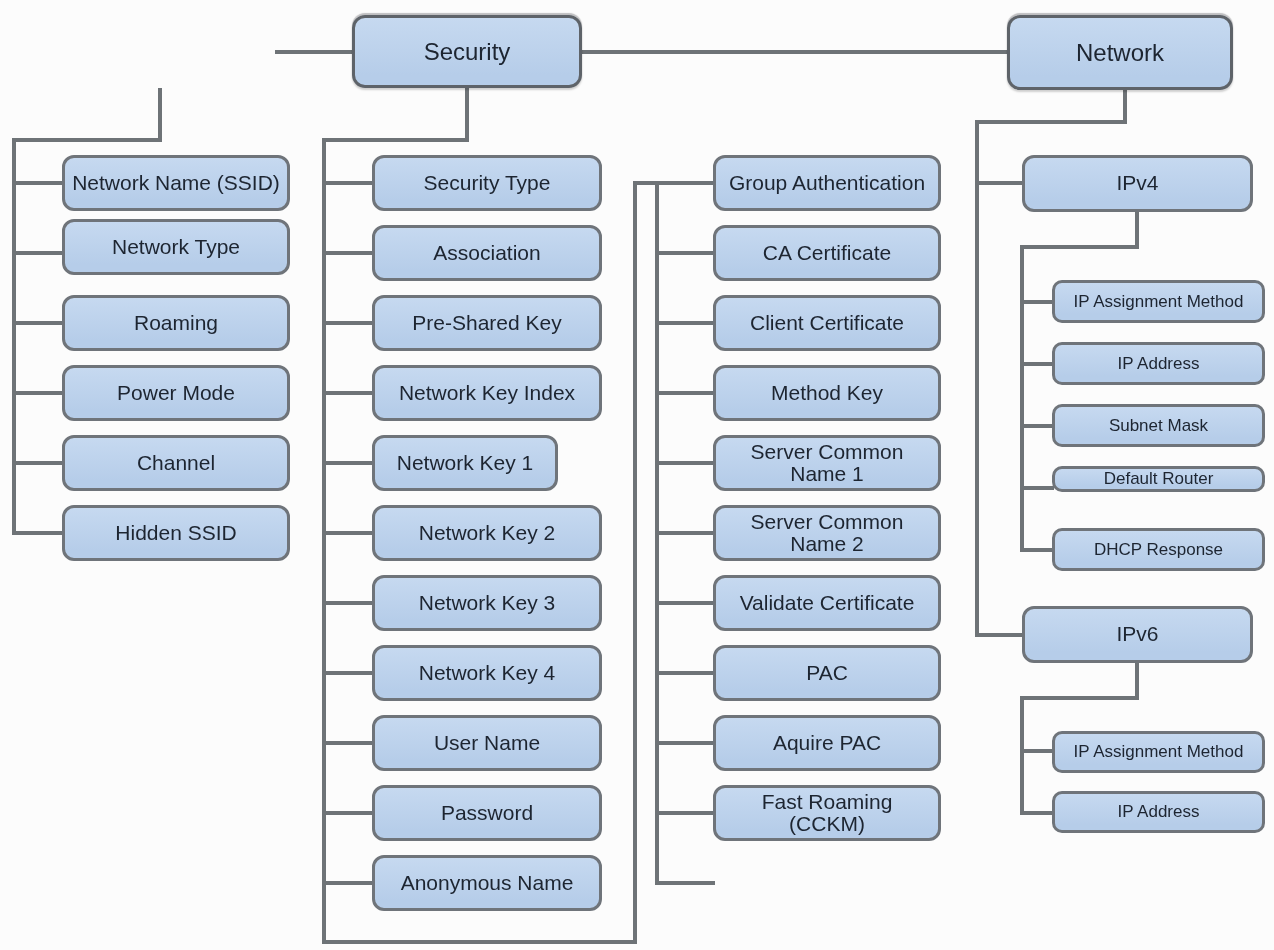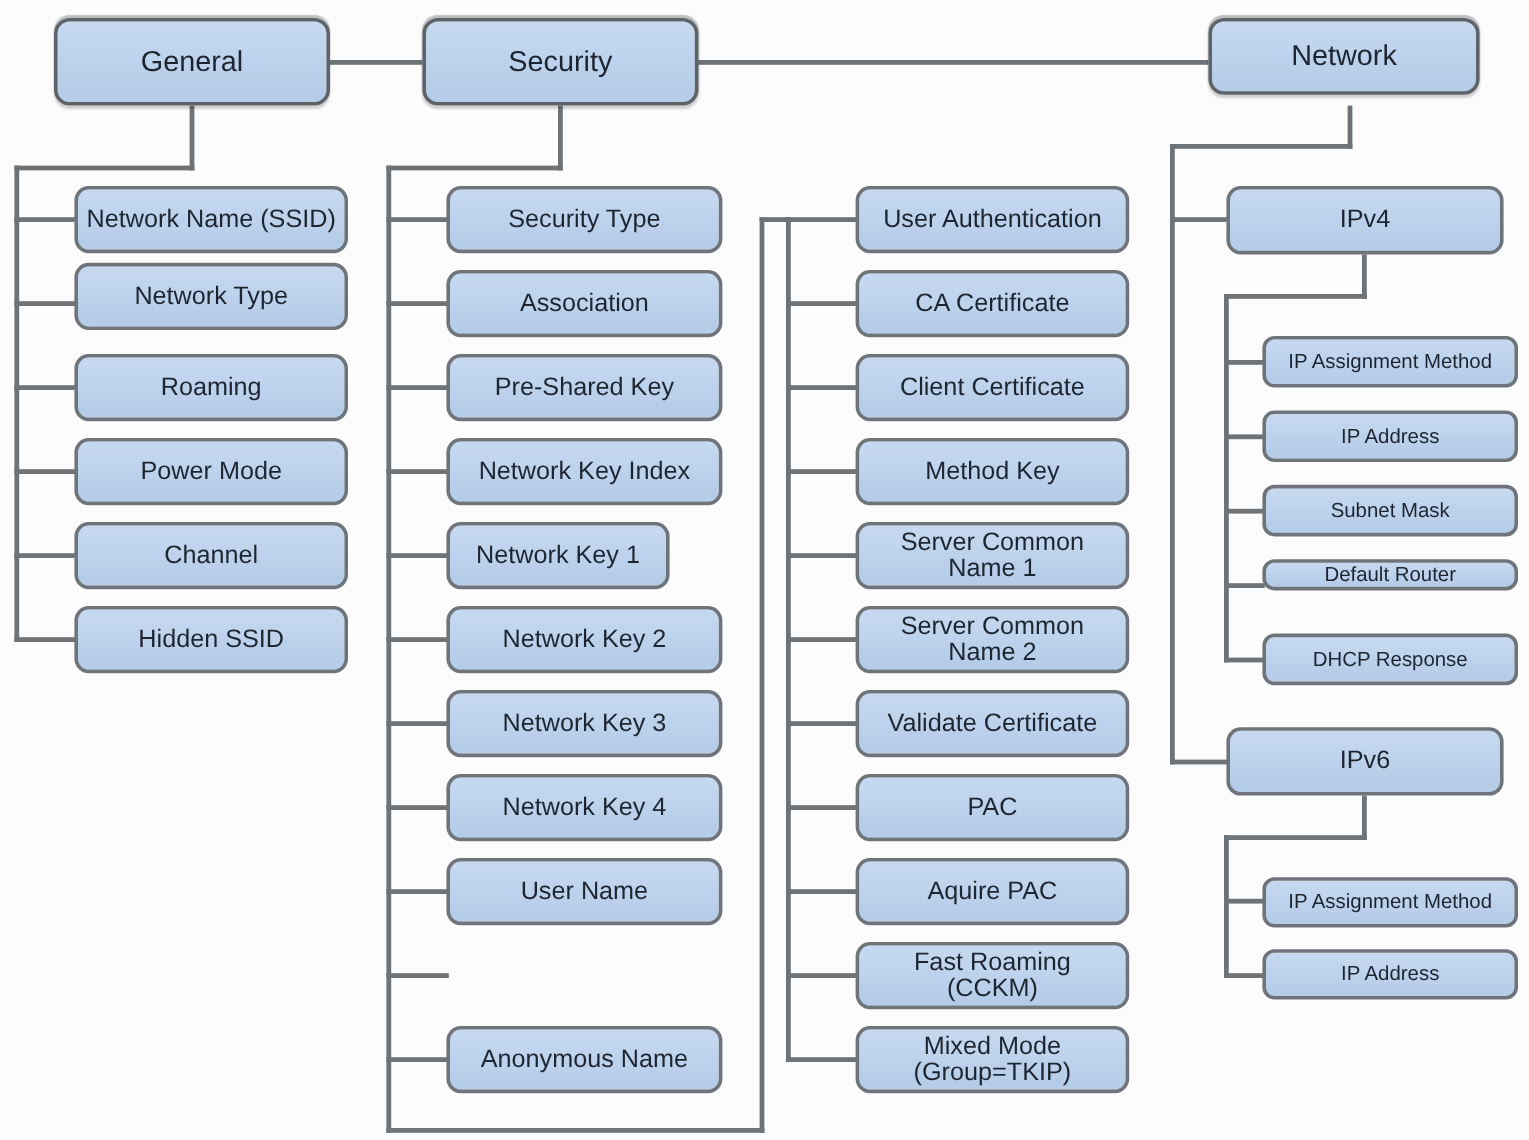--- a/index.html
+++ b/index.html
@@ -82,53 +82,52 @@
   <div class="line" style="left:1020px;top:424px;width:34px;height:4px"></div>
   <div class="line" style="left:1020px;top:486px;width:34px;height:4px"></div>
   <div class="line" style="left:1020px;top:548px;width:34px;height:4px"></div>
   <div class="line" style="left:975px;top:633px;width:49px;height:4px"></div>
   <div class="line" style="left:1135px;top:663px;width:4px;height:37px"></div>
   <div class="line" style="left:1020px;top:696px;width:119px;height:4px"></div>
   <div class="line" style="left:1020px;top:696px;width:4px;height:119px"></div>
   <div class="line" style="left:1020px;top:749px;width:34px;height:4px"></div>
   <div class="line" style="left:1020px;top:811px;width:34px;height:4px"></div>
 
-  <div class="node root" style="left:45px;top:15px;width:230px;height:73px">General</div>
   <div class="node root" style="left:352px;top:15px;width:230px;height:73px">Security</div>
-  <div class="node root" style="left:1007px;top:15px;width:226px;height:64px">Network</div>
+  <div class="node root" style="left:1007px;top:15px;width:226px;height:75px">Network</div>
 
   <div class="node child" style="left:62px;top:155px;width:228px;height:56px">Network Name (SSID)</div>
   <div class="node child" style="left:62px;top:219px;width:228px;height:56px">Network Type</div>
   <div class="node child" style="left:62px;top:295px;width:228px;height:56px">Roaming</div>
   <div class="node child" style="left:62px;top:365px;width:228px;height:56px">Power Mode</div>
   <div class="node child" style="left:62px;top:435px;width:228px;height:56px">Channel</div>
   <div class="node child" style="left:62px;top:505px;width:228px;height:56px">Hidden SSID</div>
 
   <div class="node child" style="left:372px;top:155px;width:230px;height:56px">Security Type</div>
   <div class="node child" style="left:372px;top:225px;width:230px;height:56px">Association</div>
   <div class="node child" style="left:372px;top:295px;width:230px;height:56px">Pre-Shared Key</div>
   <div class="node child" style="left:372px;top:365px;width:230px;height:56px">Network Key Index</div>
   <div class="node child" style="left:372px;top:435px;width:186px;height:56px">Network Key 1</div>
   <div class="node child" style="left:372px;top:505px;width:230px;height:56px">Network Key 2</div>
   <div class="node child" style="left:372px;top:575px;width:230px;height:56px">Network Key 3</div>
   <div class="node child" style="left:372px;top:645px;width:230px;height:56px">Network Key 4</div>
   <div class="node child" style="left:372px;top:715px;width:230px;height:56px">User Name</div>
+  <div class="node child" style="left:372px;top:785px;width:230px;height:56px">Password</div>
   <div class="node child" style="left:372px;top:855px;width:230px;height:56px">Anonymous Name</div>
 
-  <div class="node child" style="left:713px;top:155px;width:228px;height:56px">User Authentication</div>
+  <div class="node child" style="left:713px;top:155px;width:228px;height:56px">Group Authentication</div>
   <div class="node child" style="left:713px;top:225px;width:228px;height:56px">CA Certificate</div>
   <div class="node child" style="left:713px;top:295px;width:228px;height:56px">Client Certificate</div>
   <div class="node child" style="left:713px;top:365px;width:228px;height:56px">Method Key</div>
   <div class="node child" style="left:713px;top:435px;width:228px;height:56px">Server Common Name 1</div>
   <div class="node child" style="left:713px;top:505px;width:228px;height:56px">Server Common Name 2</div>
   <div class="node child" style="left:713px;top:645px;width:228px;height:56px">PAC</div>
   <div class="node child" style="left:713px;top:575px;width:228px;height:56px">Validate Certificate</div>
   <div class="node child" style="left:713px;top:715px;width:228px;height:56px">Aquire PAC</div>
   <div class="node child" style="left:713px;top:785px;width:228px;height:56px">Fast Roaming (CCKM)</div>
-  <div class="node child" style="left:713px;top:855px;width:228px;height:56px">Mixed Mode (Group=TKIP)</div>
 
   <div class="node child" style="left:1022px;top:155px;width:231px;height:57px">IPv4</div>
   <div class="node sub" style="left:1052px;top:280px;width:213px;height:43px">IP Assignment Method</div>
   <div class="node sub" style="left:1052px;top:342px;width:213px;height:43px">IP Address</div>
   <div class="node sub" style="left:1052px;top:404px;width:213px;height:43px">Subnet Mask</div>
   <div class="node sub" style="left:1052px;top:466px;width:213px;height:26px">Default Router</div>
   <div class="node sub" style="left:1052px;top:528px;width:213px;height:43px">DHCP Response</div>
 
   <div class="node child" style="left:1022px;top:606px;width:231px;height:57px">IPv6</div>
   <div class="node sub" style="left:1052px;top:731px;width:213px;height:42px">IP Assignment Method</div>

